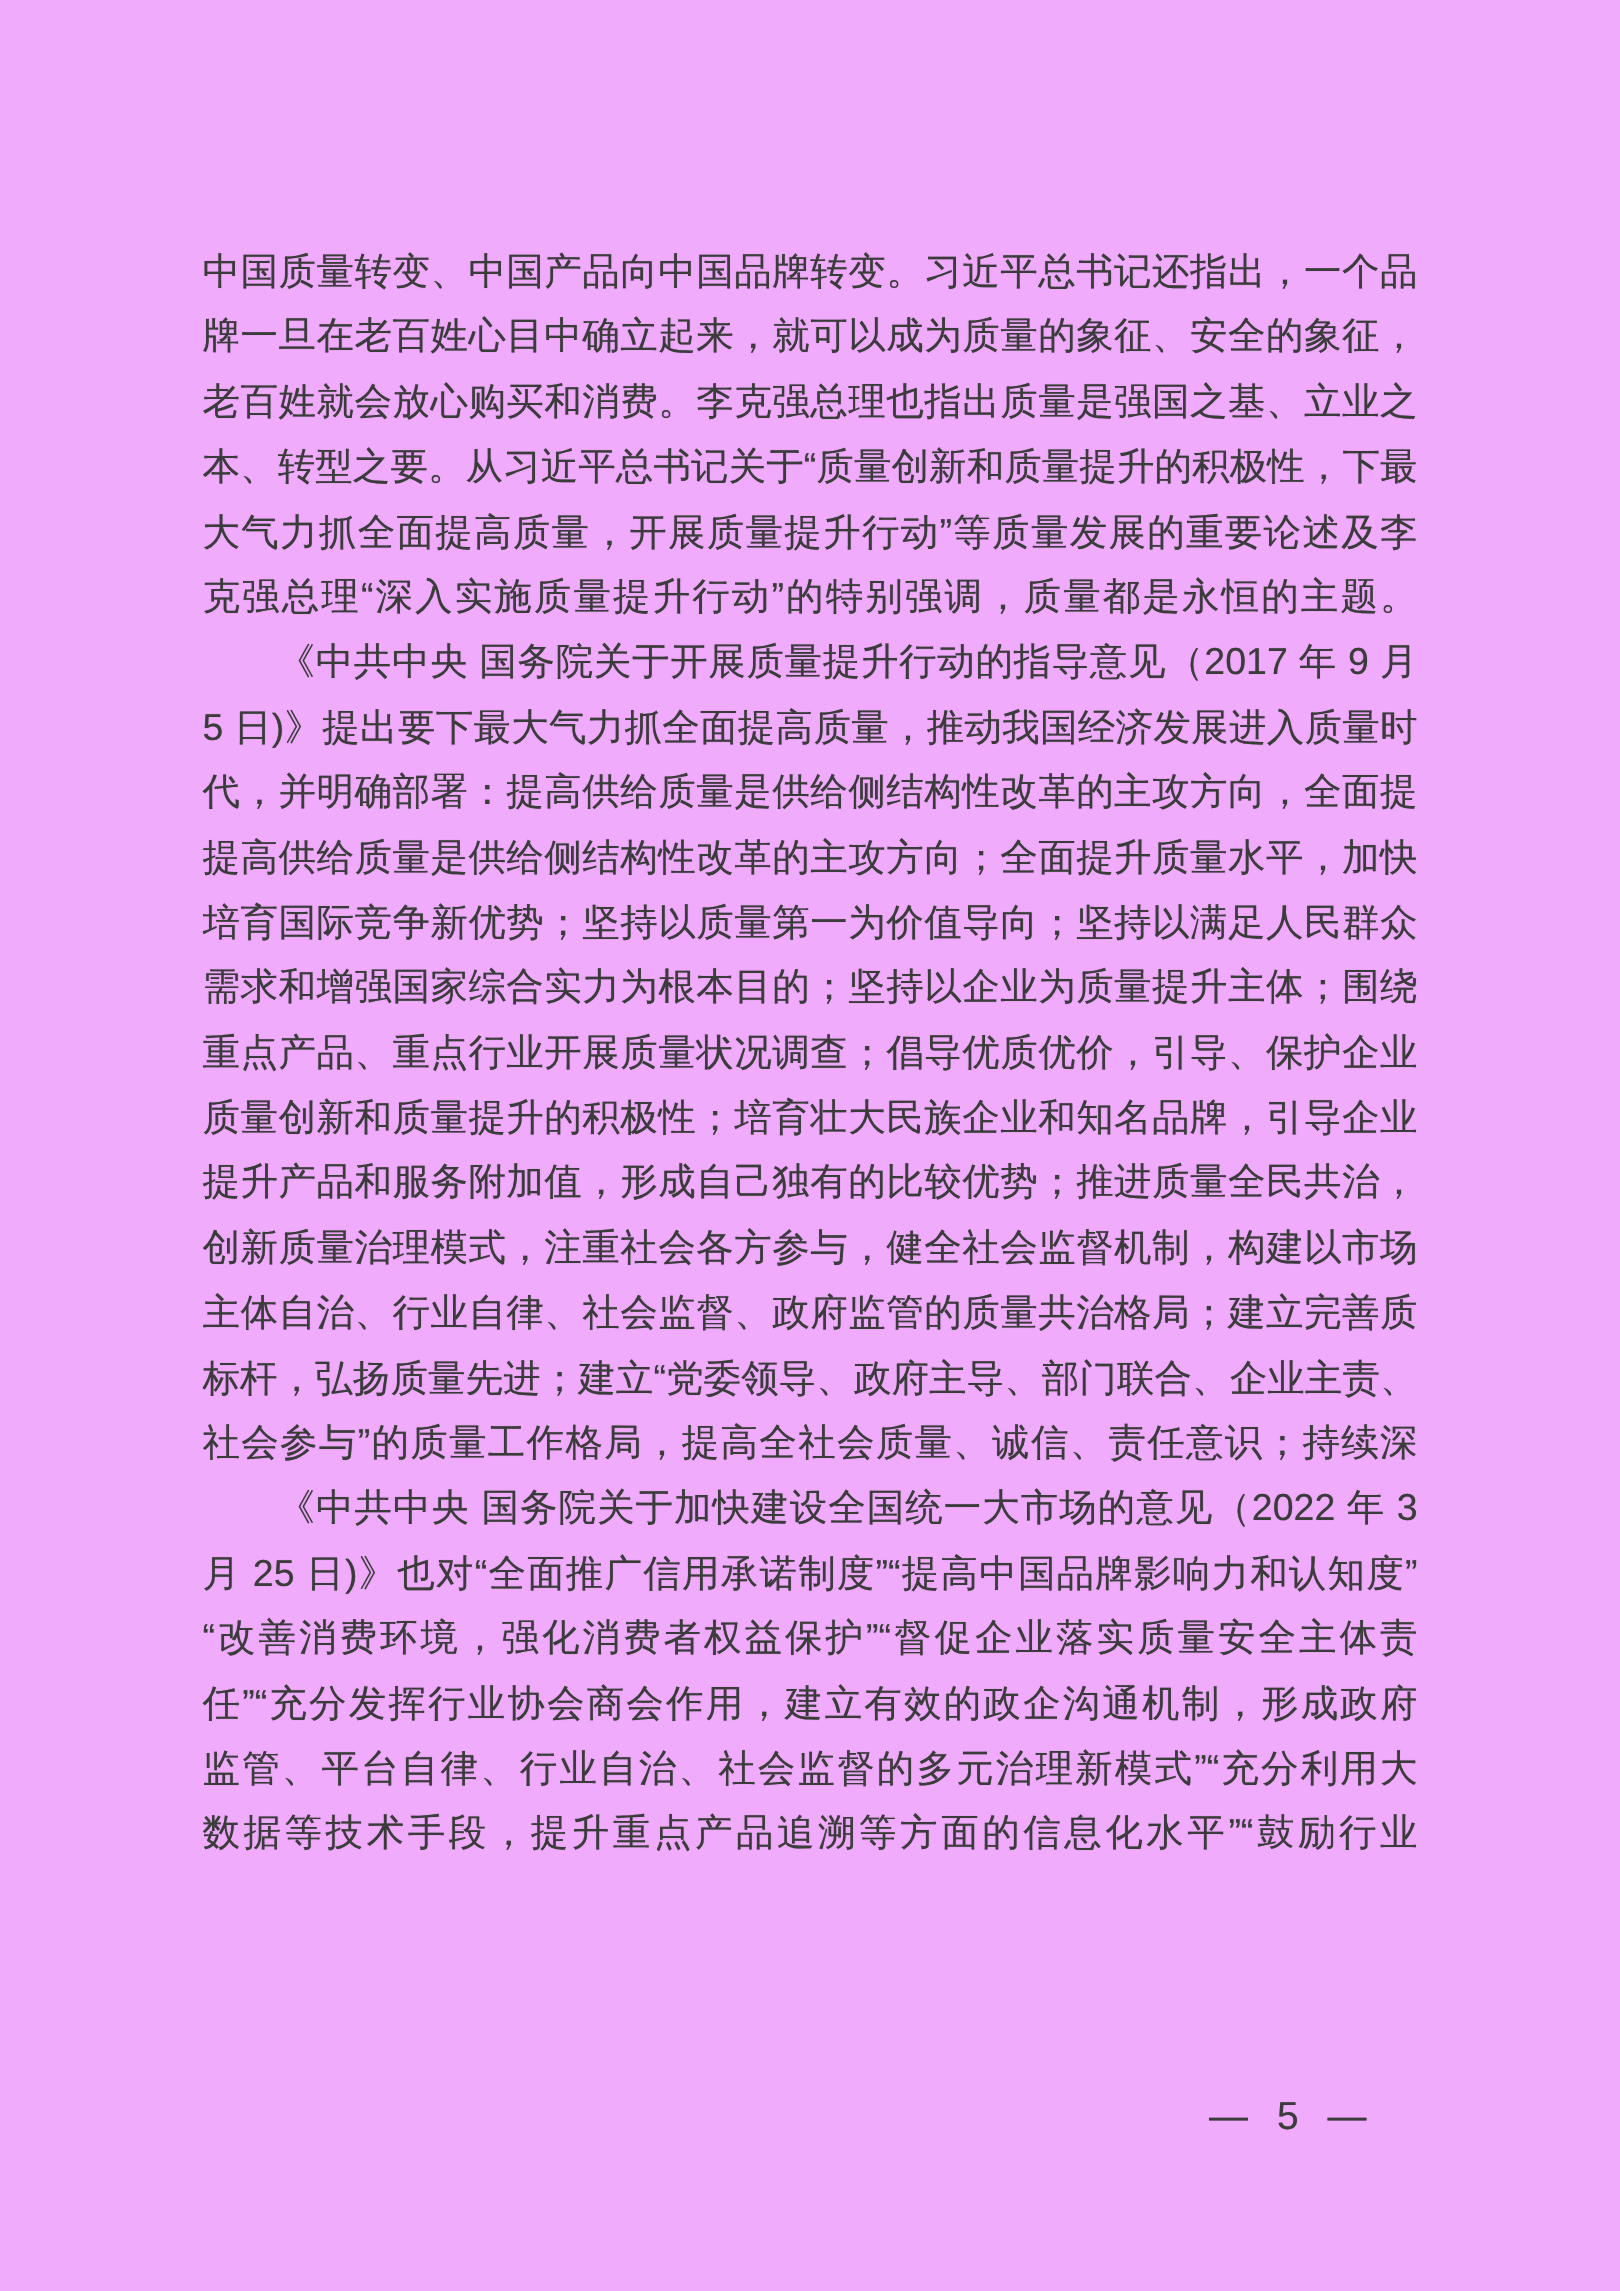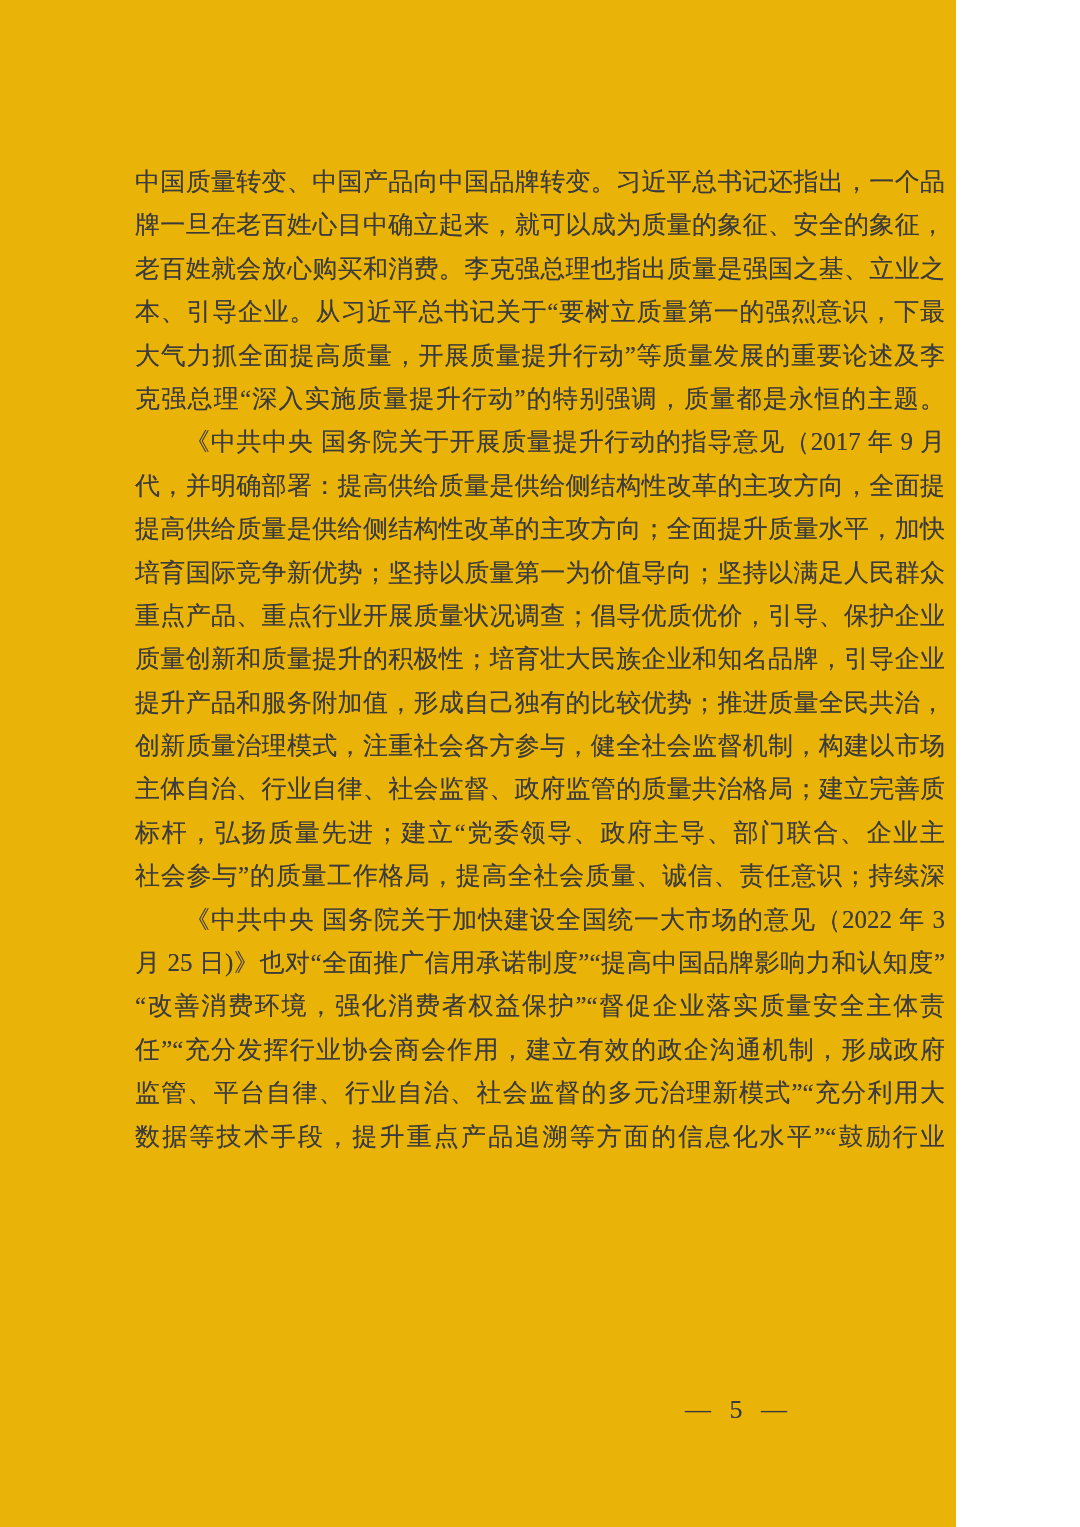--- a/index.html
+++ b/index.html
@@ -2,25 +2,25 @@
 <html lang="zh"><head>
 <meta charset="utf-8">
 <style>
   html, body {
     margin: 0;
     padding: 0;
     background: #ffffff;
   }
   .page {
     position: relative;
-    width: 956px;
+    width: 1080px;
     height: 1527px;
-    background: #eab308;
+    background: #f0abfc;
     overflow: hidden;
-    font-family: Liberation Serif, serif;
+    font-family: Liberation Sans, sans-serif;
     color: #3b3b3b;
   }
   .textblock {
     position: absolute;
     left: 135px;
     top: 160px;
     width: 810px;
   }
   .paragraph {
     margin: 0;
@@ -56,29 +56,31 @@
 </style>
 </head>
 <body>
 
 <main class="page">
   <section class="textblock" id="textblock">
       <div class="paragraph">
         <div class="line">中国质量转变、中国产品向中国品牌转变。习近平总书记还指出，一个品</div>
         <div class="line">牌一旦在老百姓心目中确立起来，就可以成为质量的象征、安全的象征，</div>
         <div class="line">老百姓就会放心购买和消费。李克强总理也指出质量是强国之基、立业之</div>
-        <div class="line">本、引导企业。从习近平总书记关于“要树立质量第一的强烈意识，下最</div>
+        <div class="line">本、转型之要。从习近平总书记关于“质量创新和质量提升的积极性，下最</div>
         <div class="line">大气力抓全面提高质量，开展质量提升行动”等质量发展的重要论述及李</div>
         <div class="line">克强总理“深入实施质量提升行动”的特别强调，质量都是永恒的主题。</div>
       </div>
       <div class="paragraph">
         <div class="line indent">《中共中央 国务院关于开展质量提升行动的指导意见（2017 年 9 月</div>
+        <div class="line">5 日)》提出要下最大气力抓全面提高质量，推动我国经济发展进入质量时</div>
         <div class="line">代，并明确部署：提高供给质量是供给侧结构性改革的主攻方向，全面提</div>
         <div class="line">提高供给质量是供给侧结构性改革的主攻方向；全面提升质量水平，加快</div>
         <div class="line">培育国际竞争新优势；坚持以质量第一为价值导向；坚持以满足人民群众</div>
+        <div class="line">需求和增强国家综合实力为根本目的；坚持以企业为质量提升主体；围绕</div>
         <div class="line">重点产品、重点行业开展质量状况调查；倡导优质优价，引导、保护企业</div>
         <div class="line">质量创新和质量提升的积极性；培育壮大民族企业和知名品牌，引导企业</div>
         <div class="line">提升产品和服务附加值，形成自己独有的比较优势；推进质量全民共治，</div>
         <div class="line">创新质量治理模式，注重社会各方参与，健全社会监督机制，构建以市场</div>
         <div class="line">主体自治、行业自律、社会监督、政府监管的质量共治格局；建立完善质</div>
         <div class="line">标杆，弘扬质量先进；建立“党委领导、政府主导、部门联合、企业主责、</div>
         <div class="line">社会参与”的质量工作格局，提高全社会质量、诚信、责任意识；持续深</div>
       </div>
       <div class="paragraph">
         <div class="line indent">《中共中央 国务院关于加快建设全国统一大市场的意见（2022 年 3</div>

